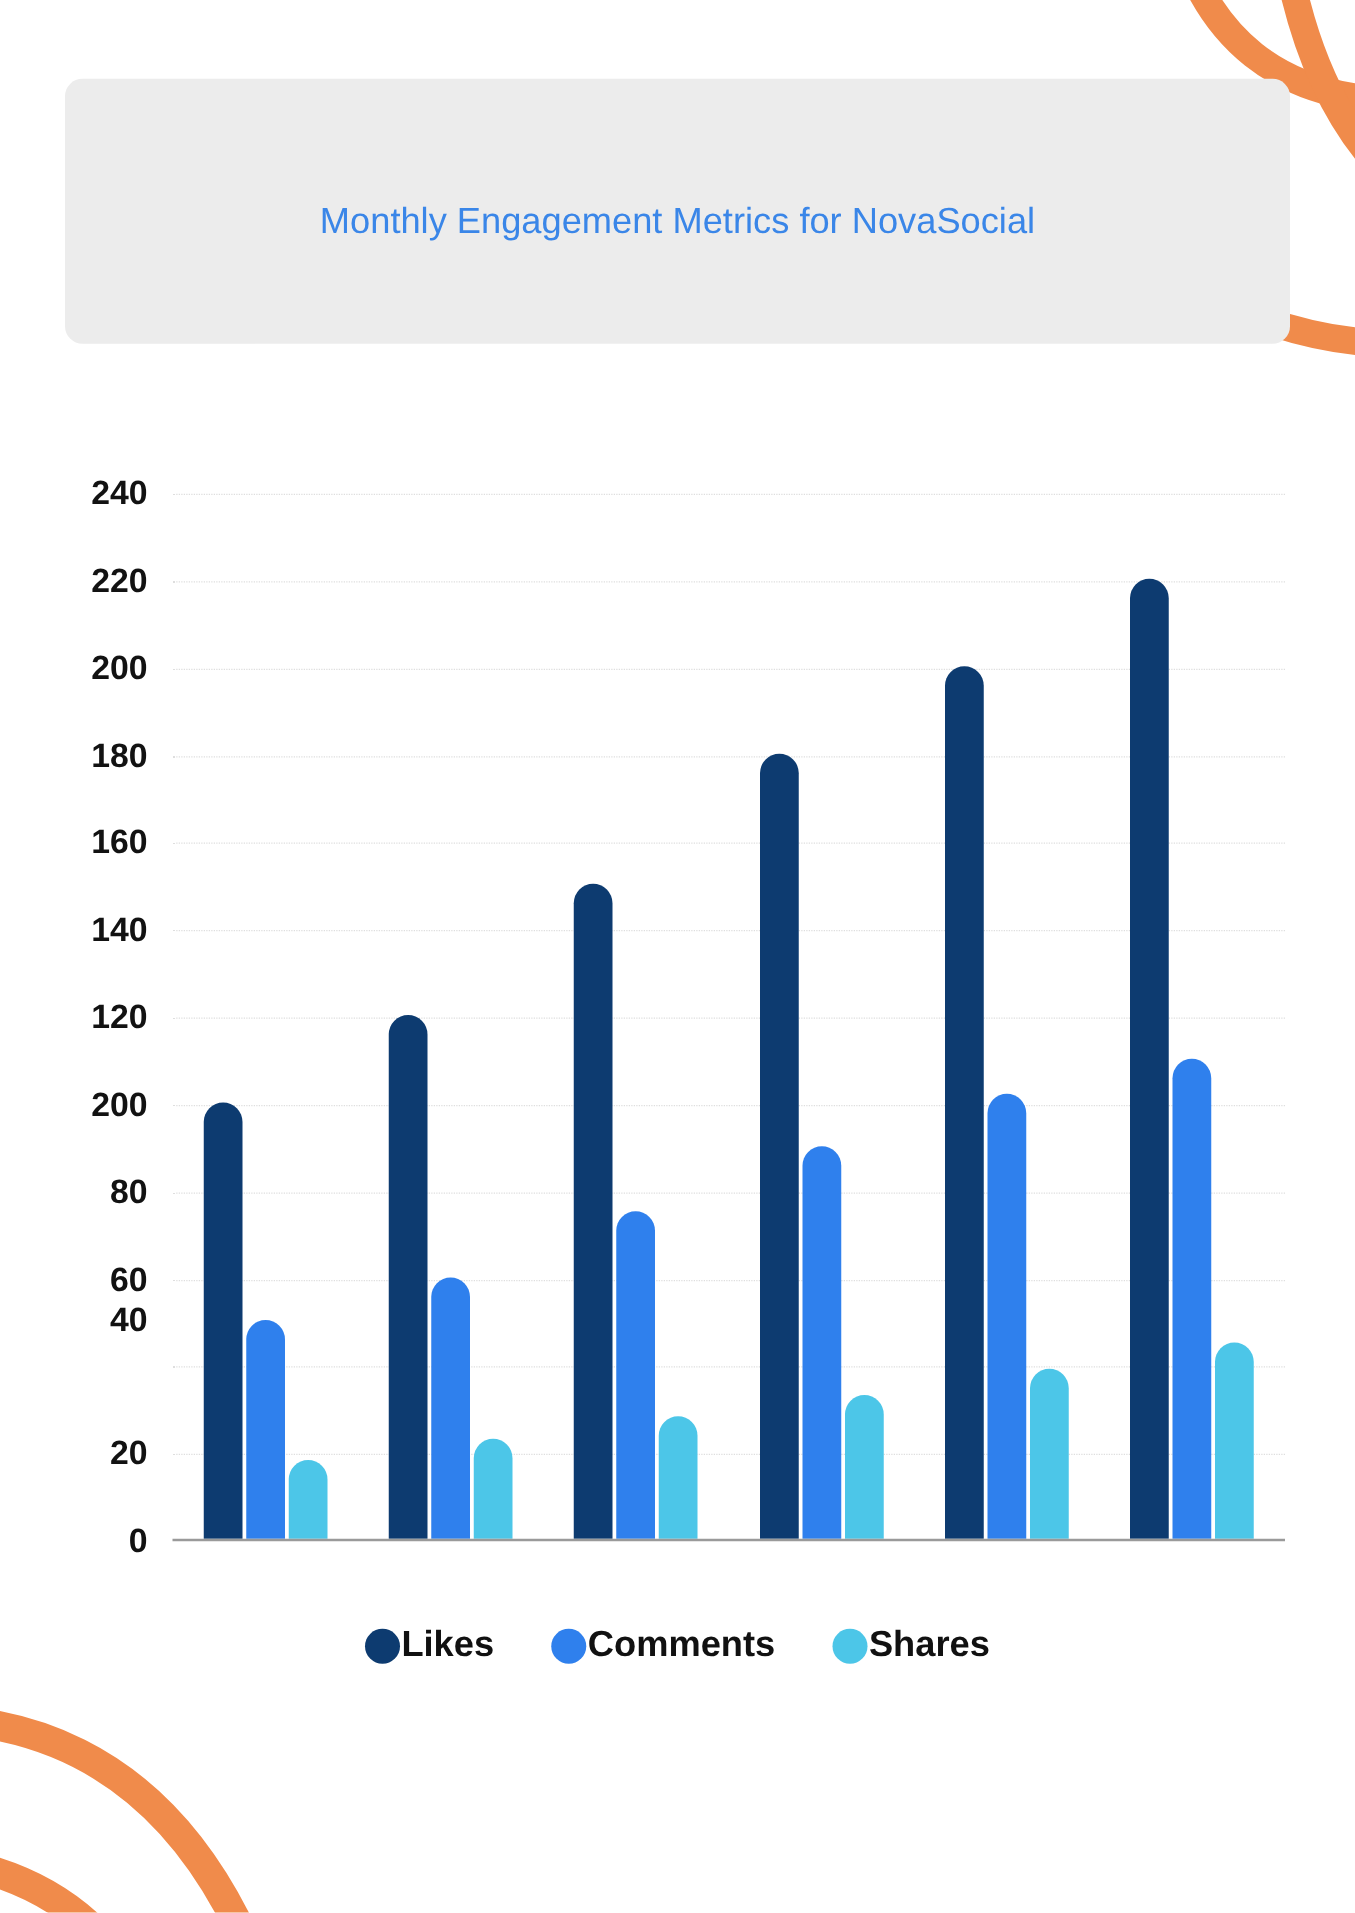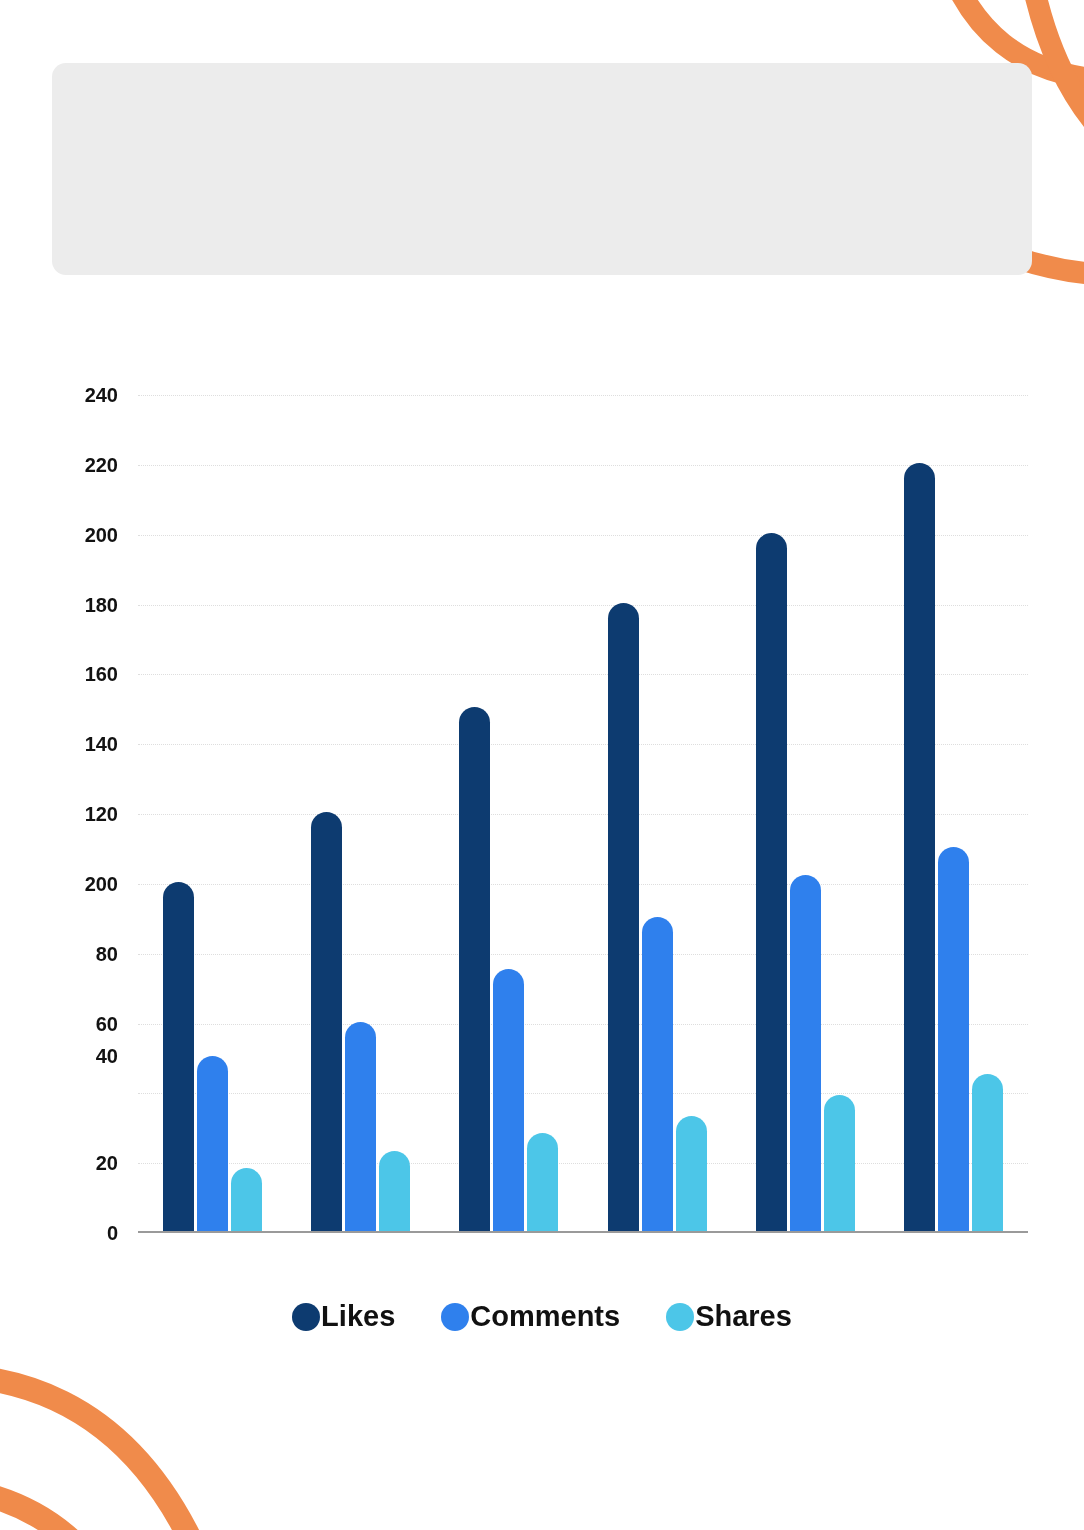--- a/index.html
+++ b/index.html
@@ -59,21 +59,21 @@
   }
   .y-axis {
     position:absolute;
     left:0; top:0;
     width:80px; height:838px;
   }
   .y-tick {
     position:absolute;
     right:14px;
     transform:translateY(-50%);
-    font-size:20px;
+    font-size:27px;
     font-weight:700;
     color:#121212;
     white-space:nowrap;
   }
   #plot-area {
     position:absolute;
     left:86px; top:0;
     right:0;
     height:838px;
   }
@@ -136,20 +136,21 @@
   <path d="M 300 -10 C 320 160 400 250 520 260" fill="none" stroke="#f08b4b" stroke-width="22" stroke-linecap="round"></path>
   <path d="M 250 300 C 330 340 420 345 500 320" fill="none" stroke="#f08b4b" stroke-width="22" stroke-linecap="round"></path>
 </svg>
 
 <svg class="deco" id="deco-bottom-left" viewBox="0 0 480 300" xmlns="http://www.w3.org/2000/svg">
   <path d="M -40 120 C 90 100 210 140 280 300" fill="none" stroke="#f08b4b" stroke-width="24" stroke-linecap="round"></path>
   <path d="M -60 230 C 40 215 120 240 170 300" fill="none" stroke="#f08b4b" stroke-width="24" stroke-linecap="round"></path>
 </svg>
 
 <div id="header-card">
+  <div id="page-subtitle">Monthly Engagement Metrics for NovaSocial</div>
 </div>
 
 <div id="chart-region">
   <div id="plot-wrap">
     <div class="y-axis" id="y-axis">
         <div class="y-tick" style="top: 838px;">0</div>
         <div class="y-tick" style="top: 768.167px;">20</div>
         <div class="y-tick" style="top: 661px;">40</div>
         <div class="y-tick" style="top: 628.5px;">60</div>
         <div class="y-tick" style="top: 558.667px;">80</div>

